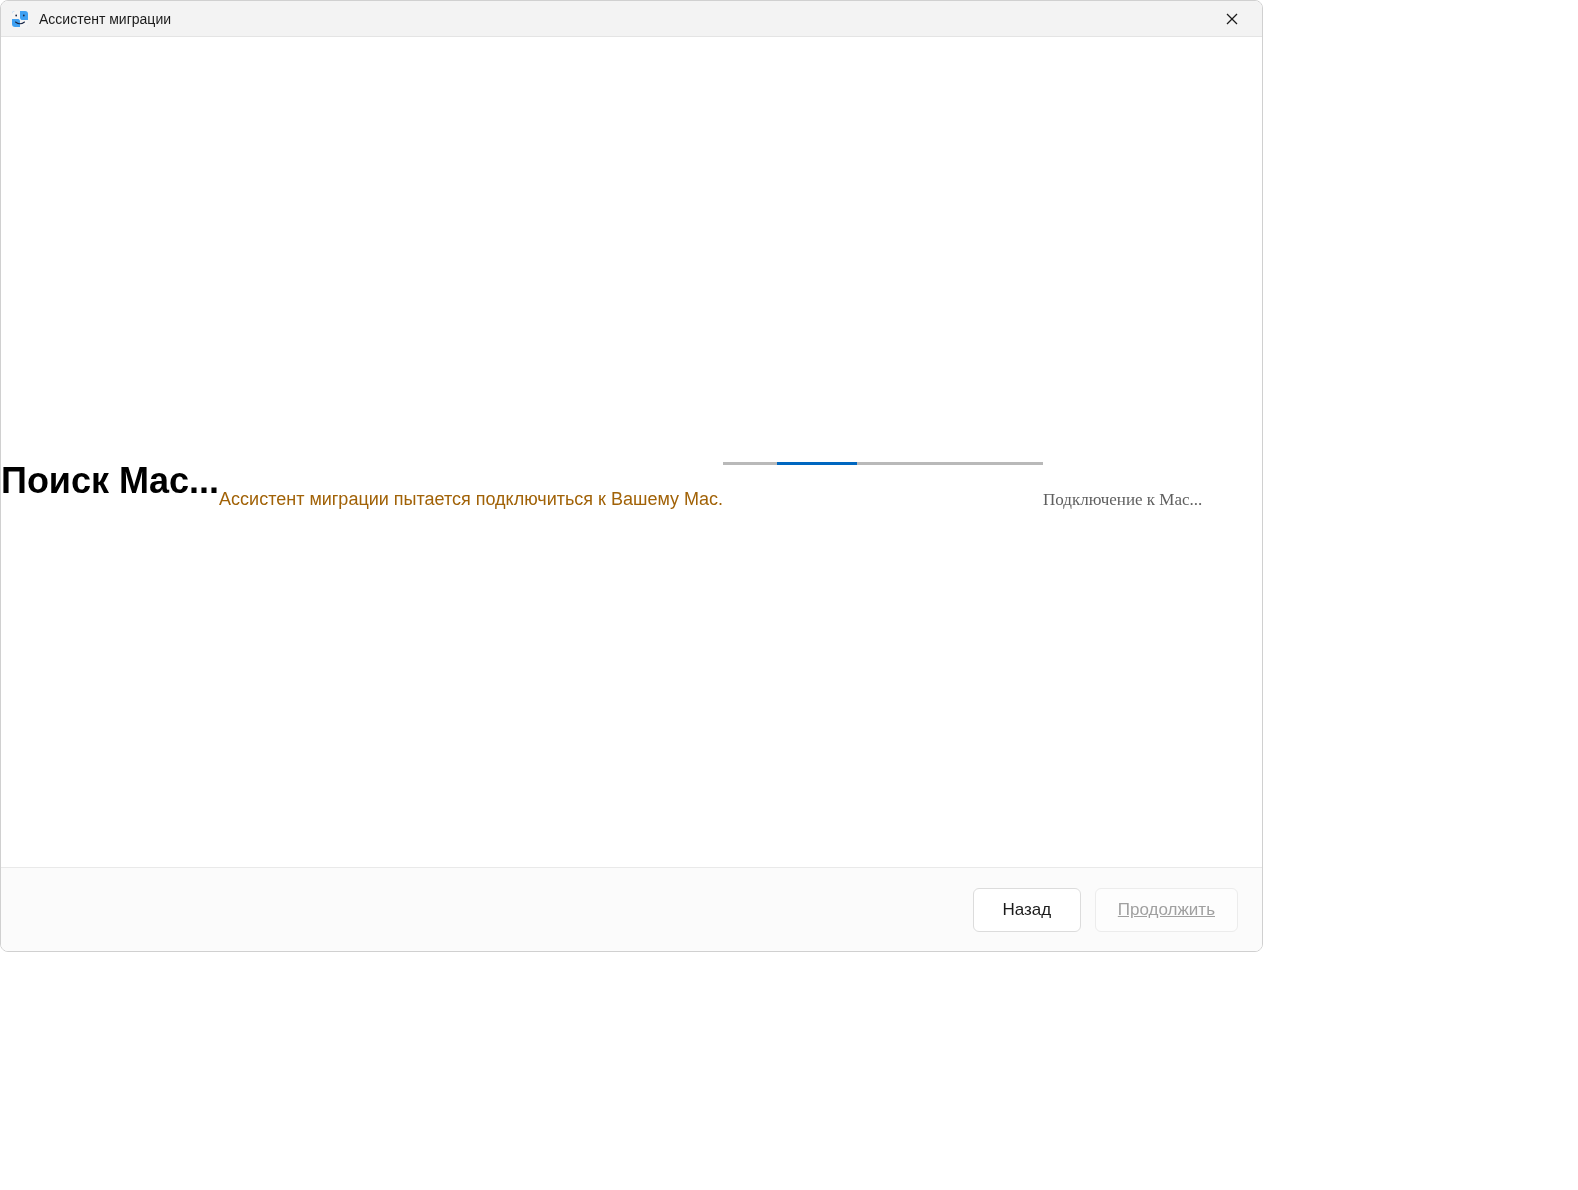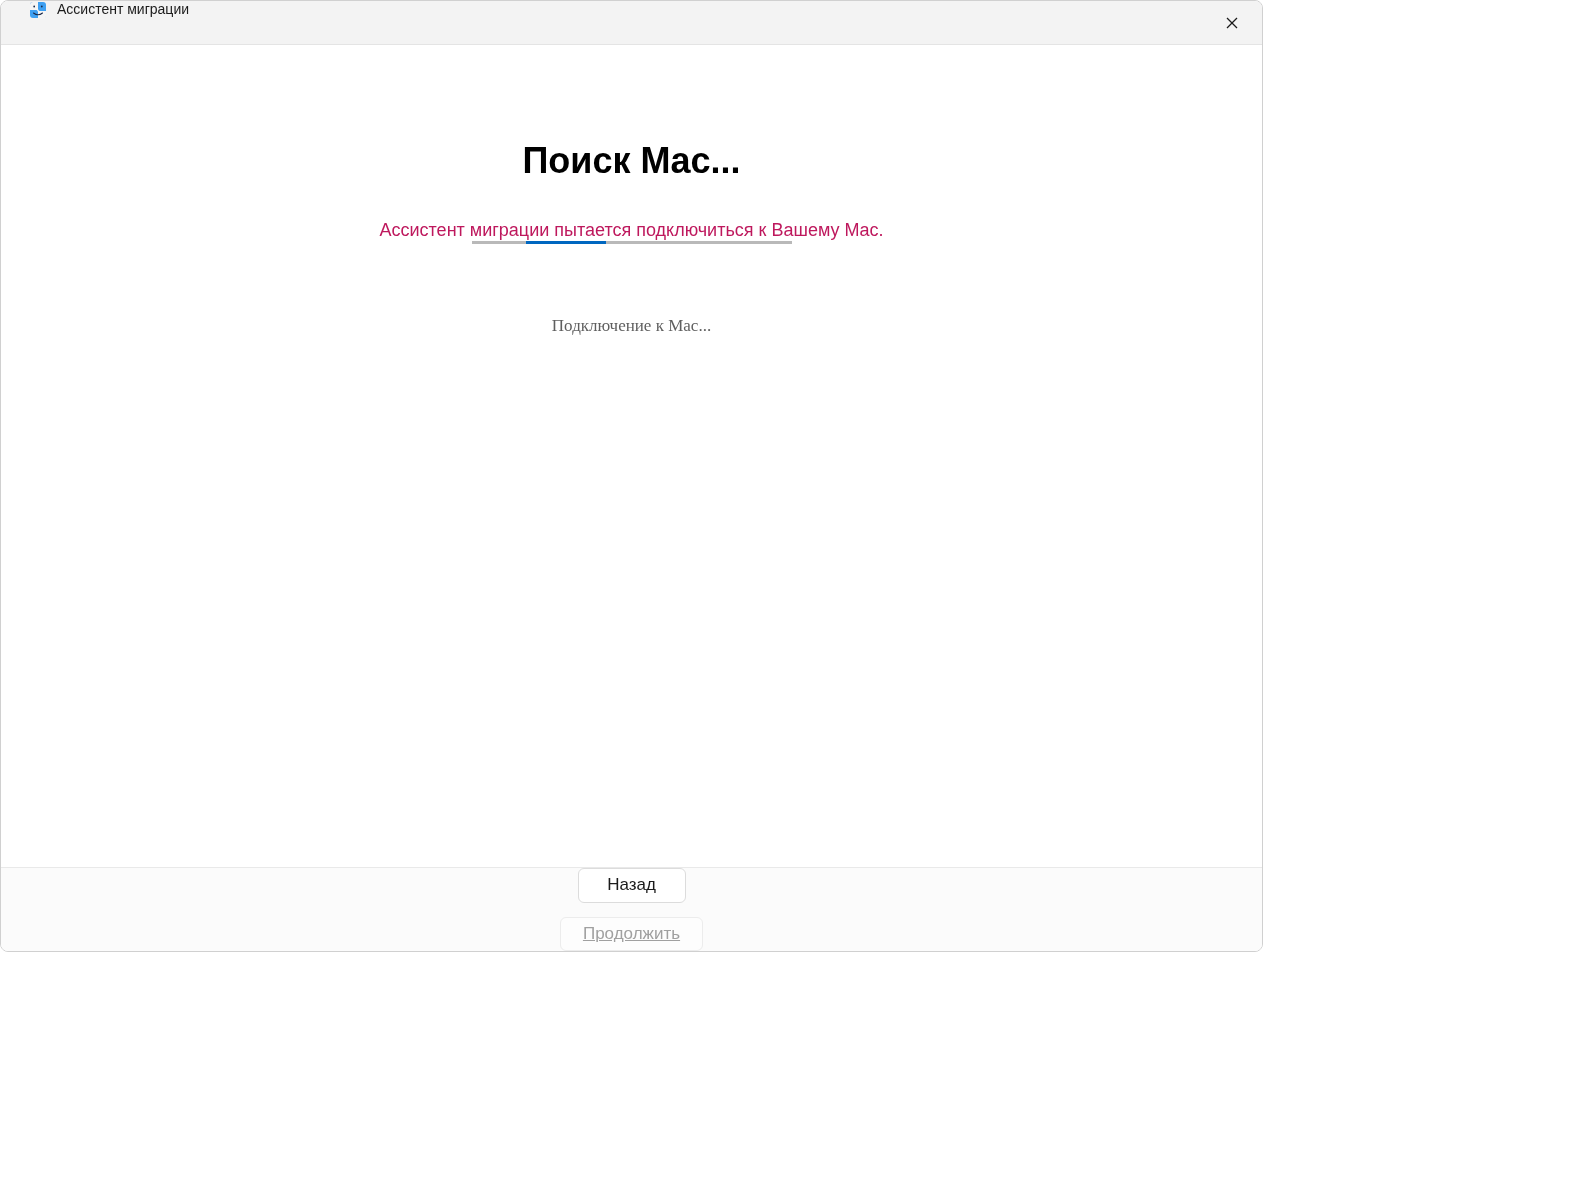--- a/index.html
+++ b/index.html
@@ -12,25 +12,26 @@
       background: #ffffff;
       width: 1263px;
       height: 952px;
       display: flex;
       flex-direction: column;
       border: 1px solid #d0d0d0;
       border-radius: 8px;
       overflow: hidden;
     }
     .titlebar {
-      height: 44px;
+      height: 36px;
       background: #f3f3f3;
       border-bottom: 1px solid #e4e4e4;
       display: flex;
-      padding: 0 8px 0 28px;
+      align-items: center;
+      padding: 0 8px 0 10px;
       flex-shrink: 0;
     }
     .titlebar-icon {
       width: 18px;
       height: 18px;
       margin-right: 10px;
       display: flex;
       align-items: center;
       justify-content: center;
     }
@@ -44,34 +45,34 @@
       height: 100%;
       display: flex;
       align-items: center;
       justify-content: center;
       cursor: pointer;
       color: #1b1b1b;
     }
     .content {
       flex: 1;
       display: flex;
-      flex-direction: column;
+      flex-direction: row;
       align-items: center;
       background: #ffffff;
       padding-top: 95px;
     }
     .page-title {
       font-size: 36px;
       font-weight: 700;
       color: #000000;
       margin-bottom: 38px;
     }
     .page-subtitle {
       font-size: 18px;
-      color: #be185d;
+      color: #a16207;
     }
     .progress-track {
       width: 320px;
       height: 3px;
       background: #b9b9b9;
       position: relative;
       margin-bottom: 72px;
     }
     .progress-fill {
       position: absolute;
@@ -87,21 +88,20 @@
     .footer {
       height: 84px;
       background: #fbfbfb;
       border-top: 1px solid #e9e9e9;
       display: flex;
       justify-content: flex-end;
       align-items: center;
       padding: 0 24px;
       gap: 14px;
       flex-shrink: 0;
-      flex-direction: column;
     }
     .btn {
       min-width: 108px;
       height: 44px;
       border-radius: 6px;
       border: 1px solid #dcdcdc;
       background: #ffffff;
       font-size: 17px;
       font-family: inherit;
       padding: 0 22px;

